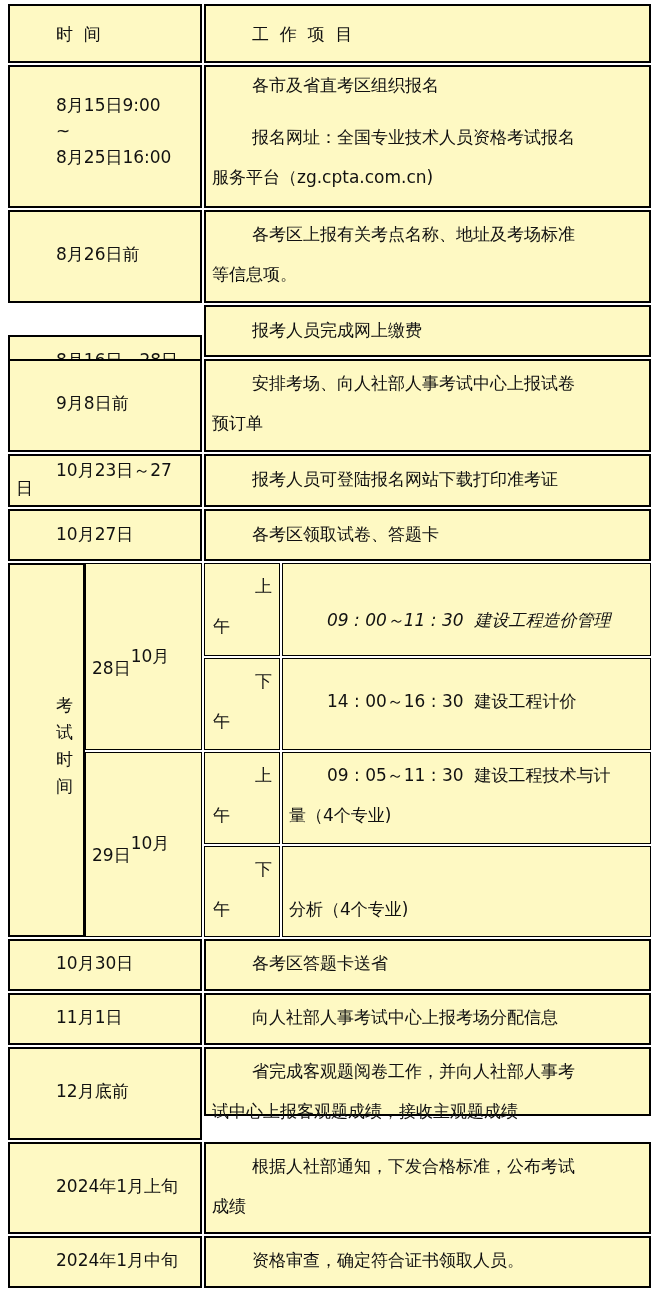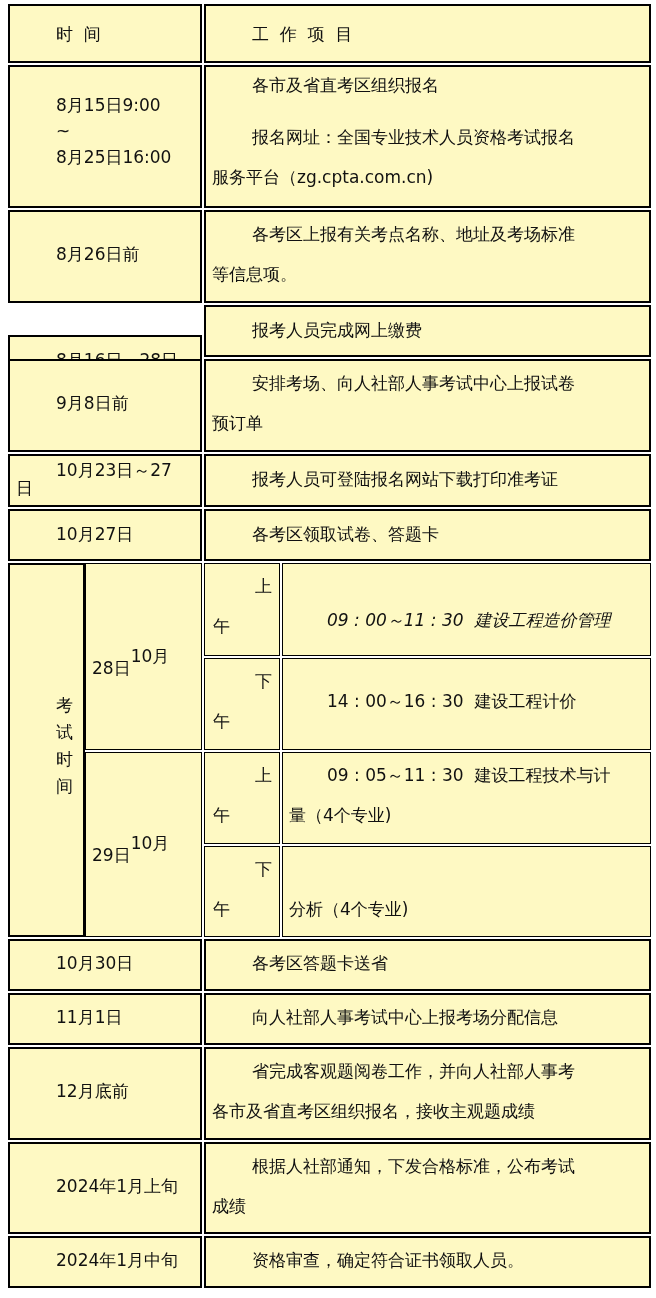--- a/index.html
+++ b/index.html
@@ -130,23 +130,23 @@
   <div class="cell" style="left:0;top:989px;width:194px;height:52px;">
     <span class="txt" style="left:46px;top:12px;">11月1日</span>
   </div>
   <div class="cell" style="left:196px;top:989px;width:447px;height:52px;">
     <span class="txt" style="left:46px;top:12px;">向人社部人事考试中心上报考场分配信息</span>
   </div>
 
   <div class="cell" style="left:0;top:1043px;width:194px;height:93px;">
     <span class="txt" style="left:46px;top:32px;">12月底前</span>
   </div>
-  <div class="cell" style="left:196px;top:1043px;width:447px;height:93px;">
+  <div class="cell" style="left:196px;top:1043px;width:447px;height:69px;">
     <span class="txt" style="left:46px;top:12px;">省完成客观题阅卷工作，并向人社部人事考</span>
-    <span class="txt" style="left:6px;top:52px;">各市及省直考区组织报名，接收主观题成绩</span>
+    <span class="txt" style="left:6px;top:52px;">试中心上报客观题成绩，接收主观题成绩</span>
   </div>
 
   <div class="cell" style="left:0;top:1138px;width:194px;height:92px;">
     <span class="txt" style="left:46px;top:32px;">2024年1月上旬</span>
   </div>
   <div class="cell" style="left:196px;top:1138px;width:447px;height:92px;">
     <span class="txt" style="left:46px;top:12px;">根据人社部通知，下发合格标准，公布考试</span>
     <span class="txt" style="left:6px;top:52px;">成绩</span>
   </div>
 

